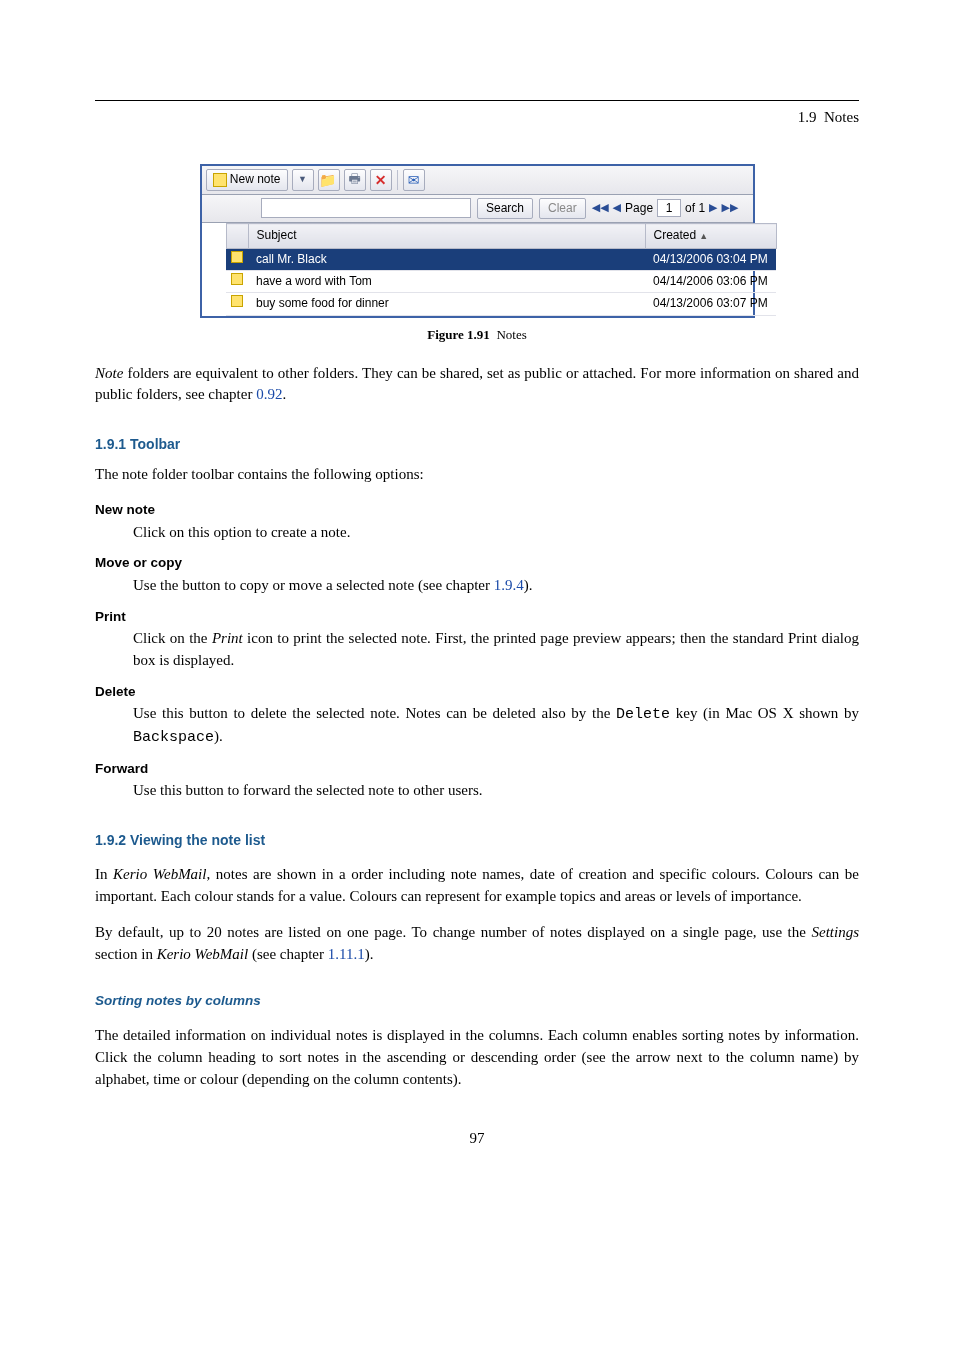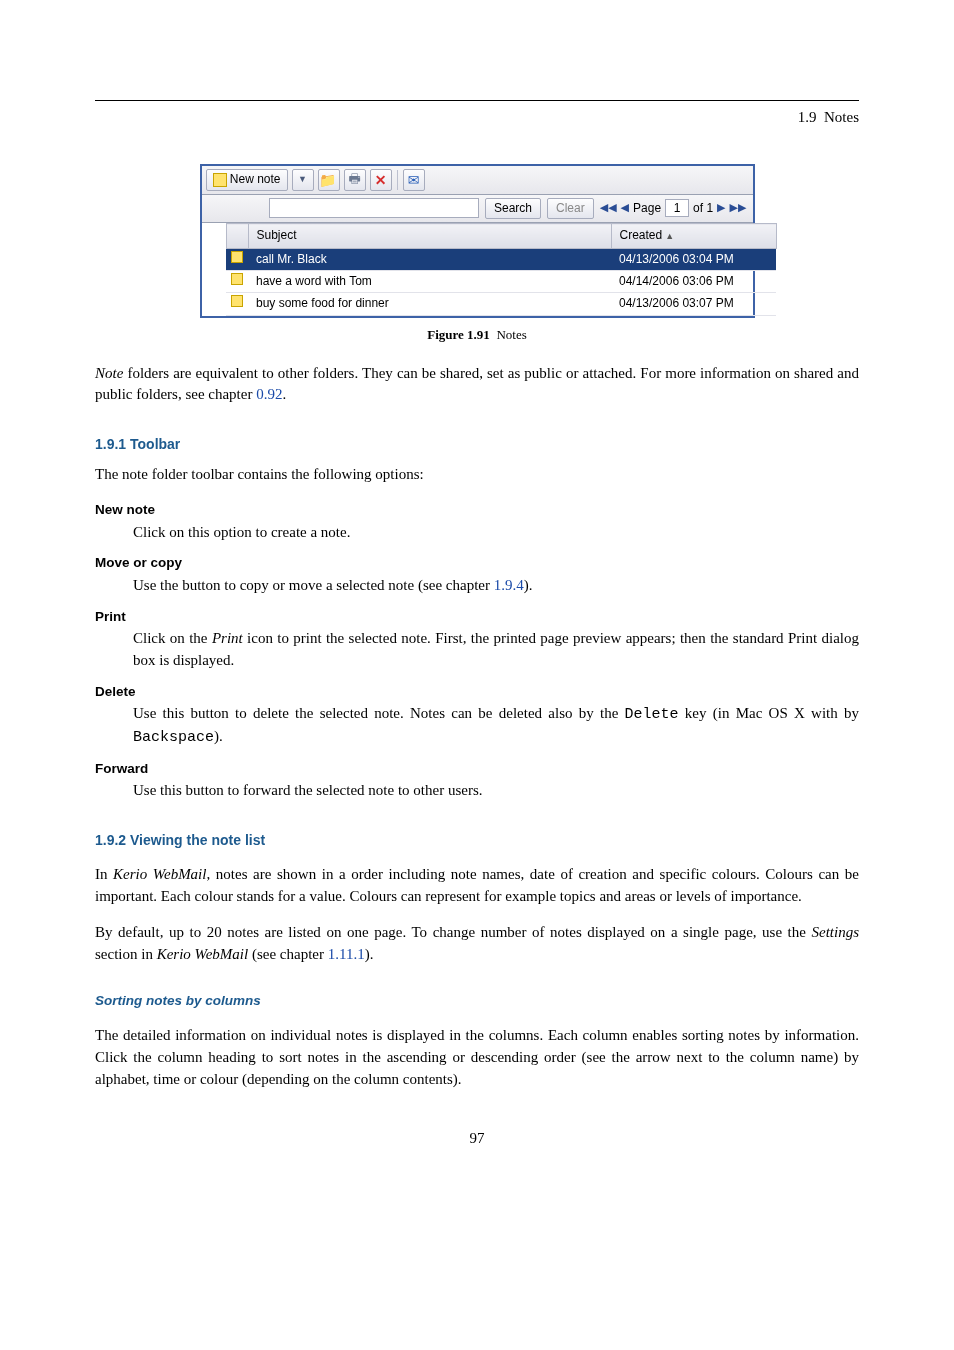--- a/index.html
+++ b/index.html
@@ -62,21 +62,21 @@
     padding: 0;
   }
   .divider {
     width: 1px; height: 20px;
     background: #bcc0cf;
     margin: 0 1px;
   }
   .searchbar {
     background: linear-gradient(#f6f6f8,#e7e7ec);
     border-bottom: 1px solid #9aa1b2;
-    padding: 3px 6px;
+    padding: 3px 14px;
     display: flex;
     align-items: center;
     gap: 6px;
     justify-content: flex-end;
   }
   .searchbox {
     flex: 1;
     border: 1px solid #a7acbd;
     background: #fff;
     height: 20px;
@@ -213,21 +213,21 @@
         <span>of 1</span>
         <span class="arr">▶</span>
         <span class="arr">▶▶</span>
       </div>
     </div>
     <table class="notes">
       <tbody>
           <tr>
         <th class="ic"></th>
         <th><span>Subject</span></th>
-        <th style="width:165px;"><span>Created</span><span class="sort-arrow">▲</span></th>
+        <th style="width:131px;"><span>Created</span><span class="sort-arrow">▲</span></th>
       </tr>
       <tr class="sel">
         <td class="ic"><span class="yellow-sm"></span></td>
         <td>call Mr. Black</td>
         <td>04/13/2006 03:04 PM</td>
       </tr>
       <tr>
         <td class="ic"><span class="yellow-sm"></span></td>
         <td>have a word with Tom</td>
         <td>04/14/2006 03:06 PM</td>
@@ -260,21 +260,21 @@
   <span>Use the button to copy or move a selected note (see chapter </span><a class="link">1.9.4</a><span>).</span>
 </div>
 
 <div class="term">Print</div>
 <div class="defn">
   <span>Click on the </span><i>Print</i><span> icon to print the selected note. First, the printed page preview appears; then the standard Print dialog box is displayed.</span>
 </div>
 
 <div class="term">Delete</div>
 <div class="defn">
-  <span>Use this button to delete the selected note. Notes can be deleted also by the </span><span class="code">Delete</span><span> key (in Mac OS X with by </span><span class="code">Backspace</span><span>).</span>
+  <span>Use this button to delete the selected note. Notes can be deleted also by the </span><span class="code">Delete</span><span> key (in Mac OS X shown by </span><span class="code">Backspace</span><span>).</span>
 </div>
 
 <div class="term">Forward</div>
 <div class="defn">Use this button to forward the selected note to other users.</div>
 
 <h3 class="sec">1.9.2  Viewing the note list</h3>
 <p class="body">
   <span>In </span><i>Kerio WebMail</i><span>, notes are shown in a order including note names, date of creation and specific colours. Colours can be important. Each colour stands for a value. Colours can represent for example topics and areas or levels of importance.</span>
 </p>
 <p class="body">

